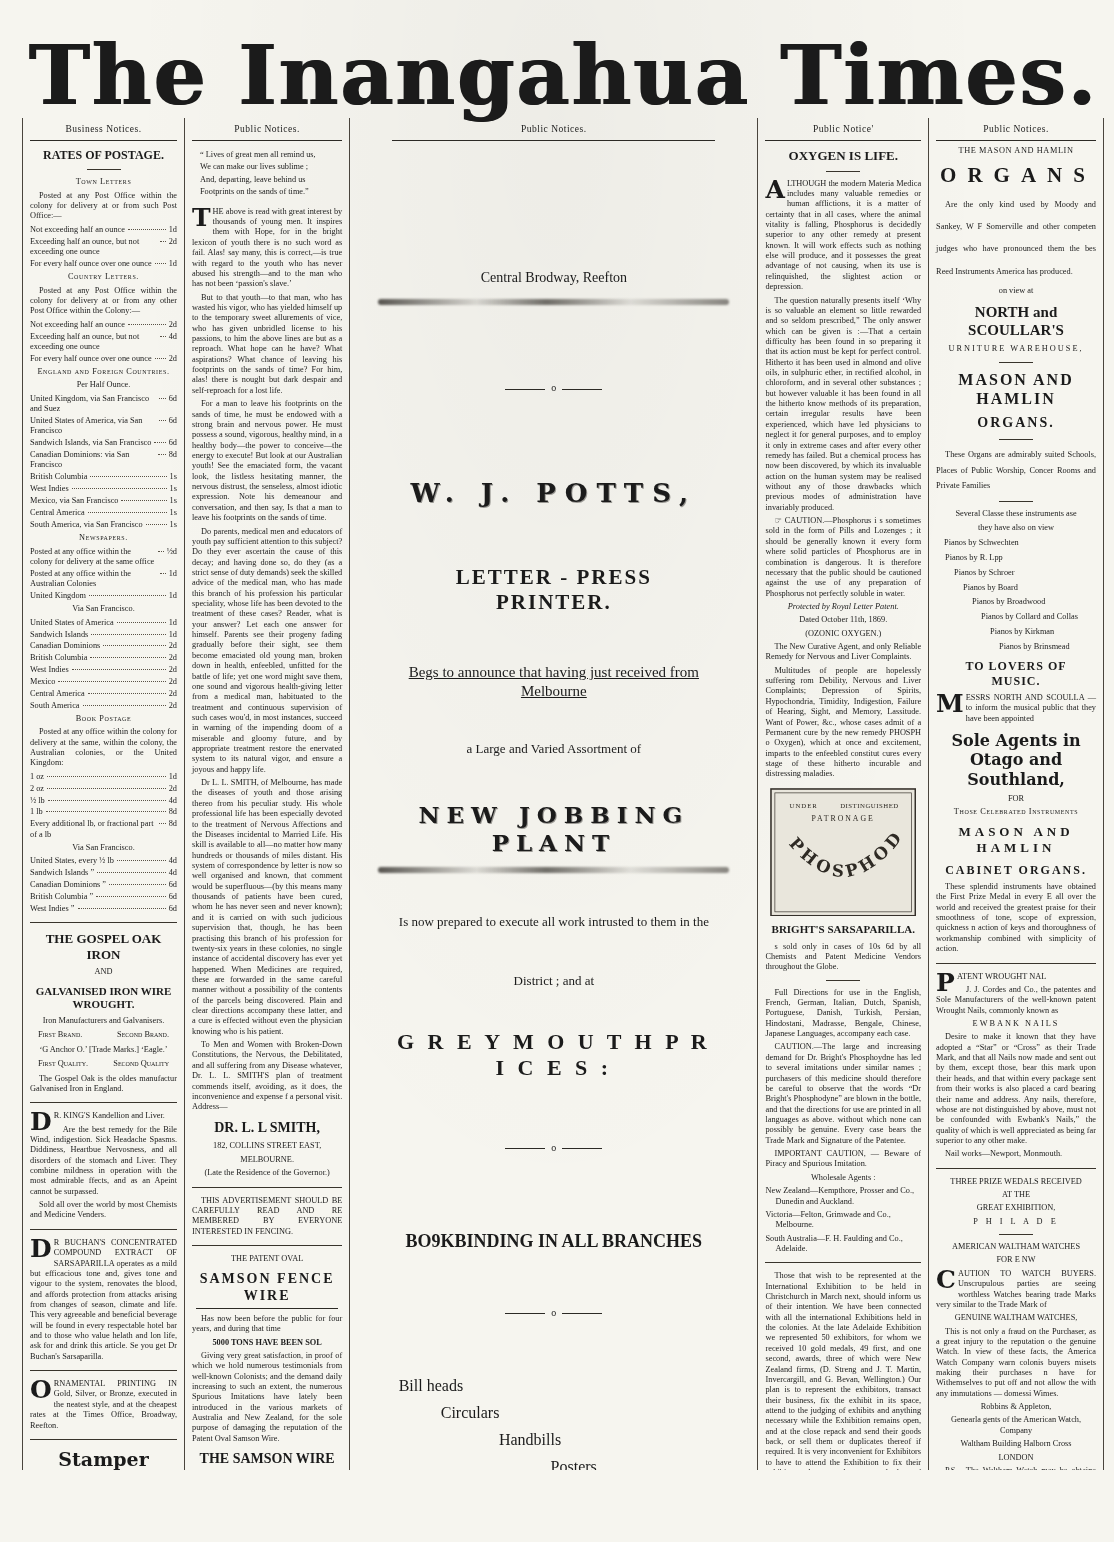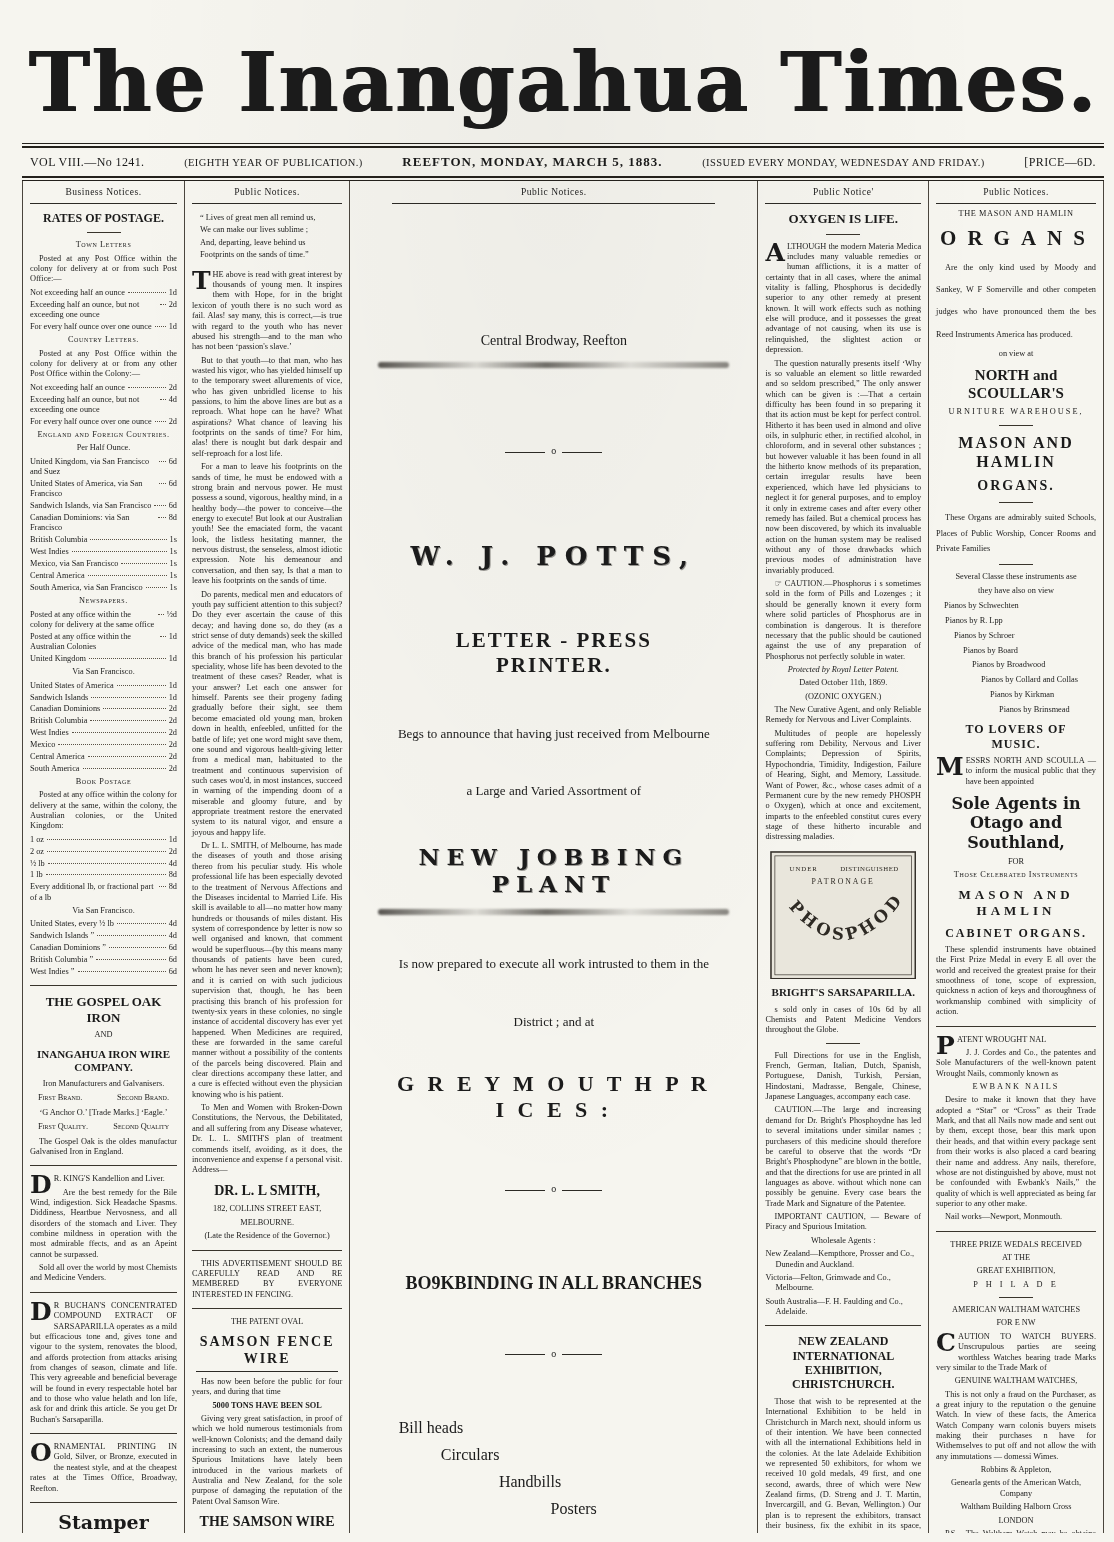--- a/index.html
+++ b/index.html
@@ -1,18 +1,18 @@
 <!DOCTYPE html>
 <html><head>
 <meta charset="utf-8">
 <style>
   *{margin:0;padding:0;box-sizing:border-box}
   html,body{width:1114px;height:1542px;overflow:hidden}
   body{background:#e8e6de;color:#1b1b1b;font-family:"Liberation Serif",serif}
-  .page{width:1114px;height:1542px;padding:15px 10px 0 22px;overflow:hidden;position:relative;
+  .page{width:1114px;height:1542px;padding:8px 10px 0 22px;overflow:hidden;position:relative;
     background:radial-gradient(ellipse at 50% 8%, rgba(0,0,0,0.035), transparent 55%),#f6f5ef}
   .masthead{text-align:center;padding-top:24px}
   .title{font-family:"DejaVu Serif",serif;font-weight:bold;font-size:82px;line-height:1.05;
     letter-spacing:2px;white-space:nowrap;text-shadow:1.5px 0 0 #1b1b1b;}
   .dl-outer{border-top:1px solid #24211c;border-bottom:1px solid #24211c;padding:2px 0;margin-top:18px}
   .dl-inner{border-top:2px solid #24211c;border-bottom:2px solid #24211c;padding:6px 8px;
     display:flex;justify-content:space-between;align-items:baseline;font-size:12px;letter-spacing:.4px}
   .dl-inner span{white-space:nowrap}
   .dl-small{font-size:10.5px}
   .dl-main{font-size:13px;letter-spacing:1px;font-weight:bold}
@@ -53,29 +53,20 @@
   .gapb{width:100%}
   .seal{margin:8px auto 6px;width:94%}
   .sealsvg{display:block;width:100%}
 </style>
 </head>
 <body>
 
 <div class="page">
   <div class="masthead">
     <h1 class="title">The Inangahua Times.</h1>
-    <div class="dl-outer">
-      <div class="dl-inner">
-        <span>VOL VIII.—No 1241.</span>
-        <span class="dl-small">(EIGHTH YEAR OF PUBLICATION.)</span>
-        <span class="dl-main">REEFTON,  MONDAY,  MARCH  5,  1883.</span>
-        <span class="dl-small">(ISSUED EVERY MONDAY, WEDNESDAY AND FRIDAY.)</span>
-        <span>[PRICE—6D.</span>
-      </div>
-    </div>
   </div>
   <div id="columns">
       <div class="col c1">
         <div class="lbl">Business Notices.</div>
         <div class="head" style="font-size: 12px;">RATES OF POSTAGE.</div>
         <div class="sdash"></div>
         <div class="ctr sc">Town Letters</div>
         <p class="par">Posted at any Post Office within the colony for delivery at or from such Post Office:—</p>
         <div class="rates">
           <div class="rrow">
@@ -276,21 +267,21 @@
           </div>
           <div class="rrow">
             <span class="ritem">West Indies  ”</span>
             <span class="rlead"></span>
             <span class="rprice">6d</span>
           </div>
         </div>
         <div class="rule"></div>
         <div class="head" style="font-size: 13px;">THE GOSPEL OAK IRON</div>
         <div class="ctr">AND</div>
-        <div class="head" style="font-size: 11px;">INANGAHUA IRON WIRE COMPANY.</div>
+        <div class="head" style="font-size: 11px;">GALVANISED IRON WIRE WROUGHT.</div>
         <div class="ctr">Iron Manufacturers and Galvanisers.</div>
         <div class="cols2">
           <span>First Brand.</span>
           <span>Second Brand.</span>
         </div>
         <div class="ctr">‘G Anchor O.’  [Trade Marks.]  ‘Eagle.’</div>
         <div class="cols2">
           <span>First Quality.</span>
           <span>Second Quality</span>
         </div>
@@ -345,21 +336,21 @@
         <div class="divo">
           <span class="dline"></span>
           <span class="do"></span>
           <span class="dline"></span>
         </div>
         <div class="gapb" style="height: 70px;"></div>
         <div class="head fancy" style="font-size: 26px; letter-spacing: 9px;">W. J. POTTS,</div>
         <div class="gapb" style="height: 44px;"></div>
         <div class="head" style="font-size: 21px; letter-spacing: 2px;">LETTER - PRESS  PRINTER.</div>
         <div class="gapb" style="height: 40px;"></div>
-        <div class="ctr" style="font-size: 13px;">Begs to announce that  having just received  from  Melbourne</div>
+        <div class="ctr" style="font-size: 15px; text-decoration: underline;">Begs to announce that  having just received  from  Melbourne</div>
         <div class="gapb" style="height: 34px;"></div>
         <div class="ctr" style="font-size: 13px;">a Large and Varied Assortment of</div>
         <div class="gapb" style="height: 34px;"></div>
         <div class="head fancy" style="font-size: 23px; letter-spacing: 7px;">NEW  JOBBING PLANT</div>
         <div class="gapb" style="height: 4px;"></div>
         <div class="smudge"></div>
         <div class="gapb" style="height: 36px;"></div>
         <div class="ctr" style="font-size: 13px;">Is now prepared to execute all work  intrusted to them in the</div>
         <div class="gapb" style="height: 36px;"></div>
         <div class="ctr" style="font-size: 13px;">District ;  and at</div>
@@ -414,21 +405,20 @@
         <p class="par">s sold only in cases of 10s 6d by all Chemists and Patent Medicine Vendors throughout the Globe.</p>
         <div class="sdash"></div>
         <p class="par">Full Directions for use in the English, French, German, Italian, Dutch, Spanish, Portuguese, Danish, Turkish, Persian, Hindostani, Madrasse, Bengale, Chinese, Japanese Languages, accompany each case.</p>
         <p class="par">CAUTION.—The large and increasing demand for Dr. Bright's Phosphoydne has led to several imitations under similar names ; purchasers of this medicine should therefore be careful to observe that the words “Dr Bright's Phosphodyne” are blown in the bottle, and that the directions for use are printed in all languages as above. without which none can possibly be genuine. Every case bears the Trade Mark and Signature of the Patentee.</p>
         <p class="par">IMPORTANT CAUTION, — Beware of Piracy and Spurious Imitation.</p>
         <div class="ctr">Wholesale Agents :</div>
         <p class="par hang">New Zealand—Kempthore, Prosser and Co., Dunedin and Auckland.</p>
         <p class="par hang">Victoria—Felton, Grimwade and Co., Melbourne.</p>
         <p class="par hang">South Australia—F. H. Faulding and Co., Adelaide.</p>
         <div class="rule"></div>
-        <div class="head" style="font-size: 12px;">NEW ZEALAND INTERNATIONAL EXHIBITION, CHRISTCHURCH.</div>
         <p class="par">Those that wish to be represented at the International Exhibition to be held in Christchurch in March next, should inform us of their intention. We have been connected with all the international Exhibitions held in the colonies. At the late Adelaide Exhibition we represented 50 exhibitors, for whom we received 10 gold medals, 49 first, and one second, awards, three of which were New Zealand firms, (D. Streng and J. T. Martin, Invercargill, and G. Bevan, Wellington.) Our plan is to represent the exhibitors, transact their business, fix the exhibit in its space, attend to the judging of exhibits and anything necessary while the Exhibition remains open, and at the close repack and send their goods back, or sell them or duplicates thereof if required. It is very inconvenient for Exhibitors to have to attend the Exhibition to fix their exhibits, and causes them not only loss of money which they must necessarily expend on them, then again the exhibitors have a benefit, they have no trouble in getting space, they inform us how much is required, and we secure it for them as we have a large amount granted to us. We fix, &amp;c., the exhibits on a better space than if they applied. Our terms are moderate. We specially caution the public against giving their exhibits to so called Exhibition agents, who have been the rounds of all the Exhibitions, and run exhibitors into debt and other difficulty.—Albert S. Munders and Company, British and Colonial Manufacturers s Agents ; Head Office, 91 Little Collins street, East Melbourne ; 67 King William street, Adelaide ; Town Hall, Perth, Western Australia ; Permanent branch in Christchurch.—ADVT.</p>
       </div>
       <div class="col c5">
         <div class="lbl">Public  Notices.</div>
         <div class="ctr sc">THE MASON AND HAMLIN</div>
         <div class="head" style="font-size: 21px; letter-spacing: 11px;">ORGANS</div>
         <p class="par" style="line-height: 2.7;">Are the only kind used by Moody and Sankey, W F Somerville and other competen judges who have pronounced them the bes Reed Instruments America has produced.</p>
         <div class="ctr">on view at</div>
         <div class="head" style="font-size: 15px;">NORTH and SCOULLAR'S</div>
         <div class="ctr" style="letter-spacing: 2px;">URNITURE  WAREHOUSE,</div>

